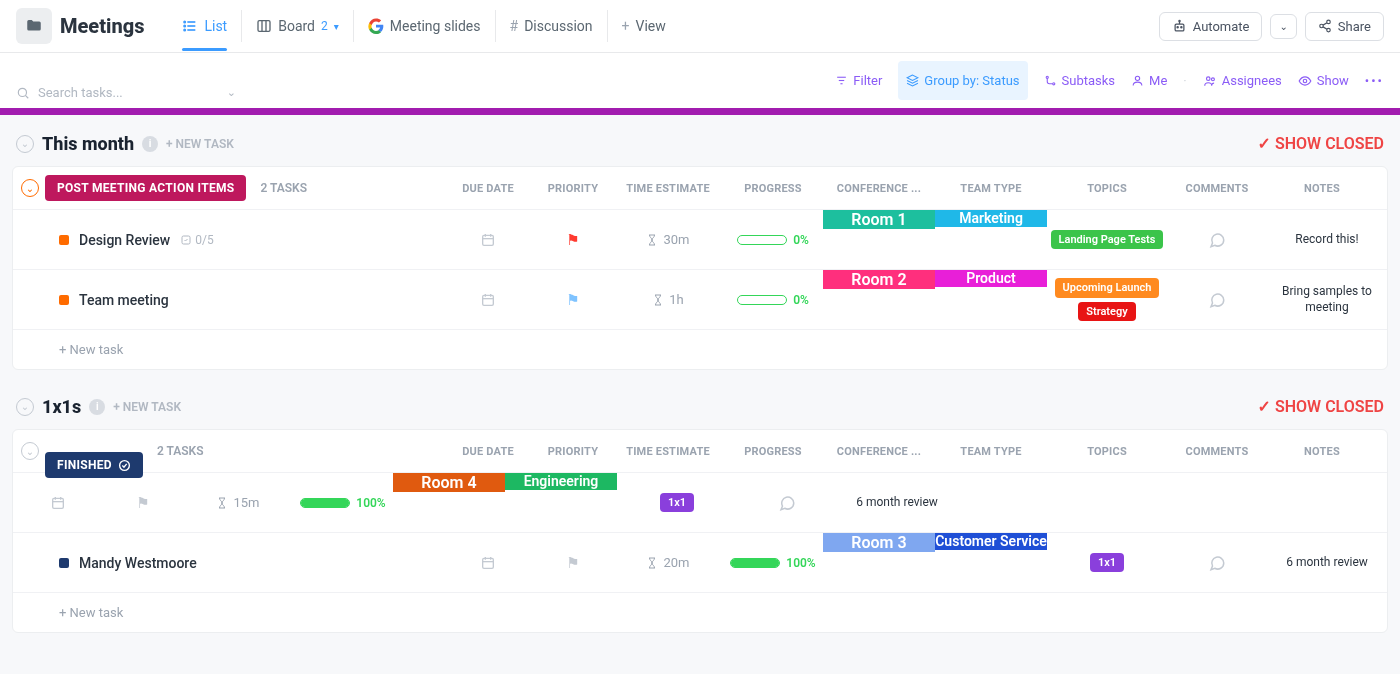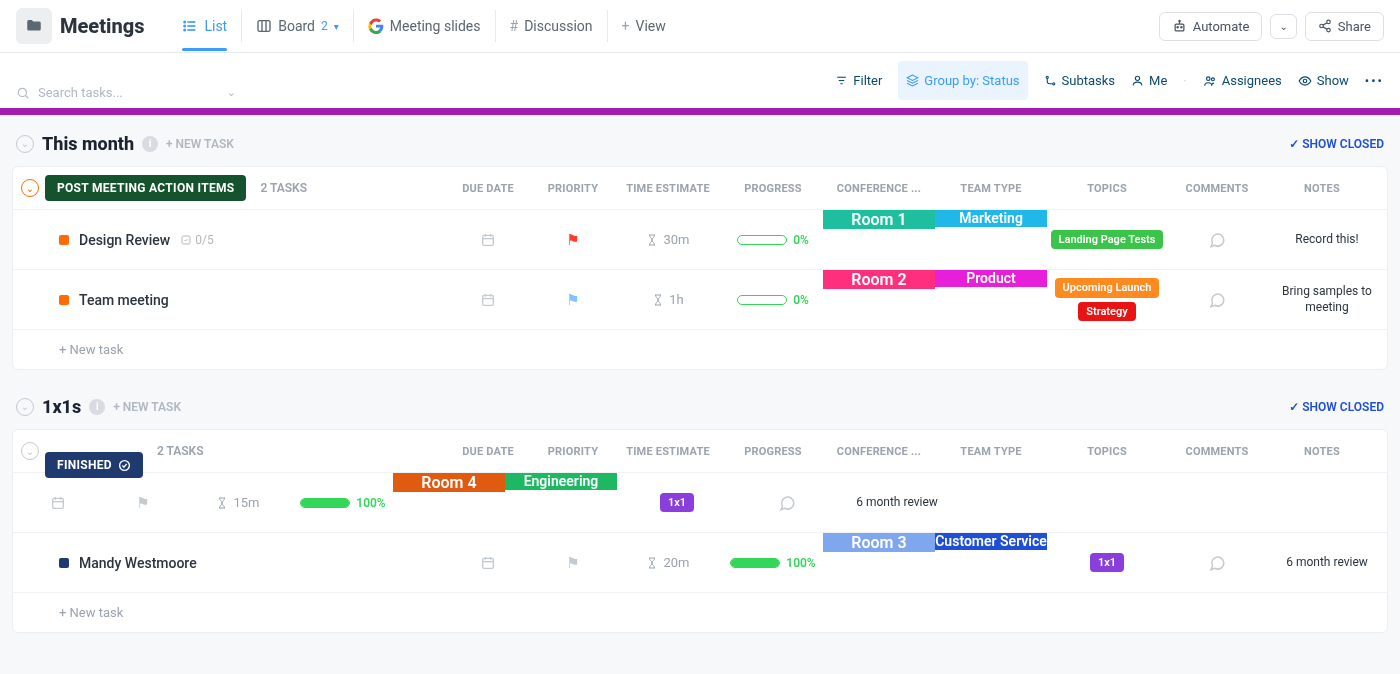--- a/index.html
+++ b/index.html
@@ -20,39 +20,39 @@
 .btn-out { display:flex; align-items:center; gap:6px; padding:6px 12px; border:1px solid #dcdfe4; border-radius:6px; background:#fff; color:#4a5361; font-size:13px; cursor:pointer; }
 .btn-out.icon-only { padding:6px 8px; }
 
 
 .toolbar { display:flex; align-items:flex-end; padding:8px 16px; background:#fff; border-bottom:7px solid #a21caf; gap:12px; }
 .search-wrap { display:flex; align-items:center; gap:8px; color:#b1b8c2; flex:0 0 220px; }
 .search-input { border:none; outline:none; font-size:13px; color:#333; flex:1; }
 .search-input::placeholder { color:#b1b8c2; }
 .chevd { color:#b1b8c2; font-size:11px; margin-left:4px; cursor:pointer; }
 .tool-right { margin-left:auto; display:flex; align-items:center; gap:16px; }
-.tool-item { display:flex; align-items:center; gap:5px; color:#0c4a6e; font-size:13px; cursor:pointer; }
+.tool-item { display:flex; align-items:center; gap:5px; color:#8b5cf6; font-size:13px; cursor:pointer; }
 .tool-item.active { color:#3b9bff; background:#e9f4ff; padding:12px 8px; border-radius:4px; }
 .tool-sep { color:#d3d7dd; }
 
 
 .section { padding: 18px 12px 8px 12px; }
 .section-head { display:flex; align-items:center; gap:8px; padding:0 4px 12px 4px; }
 .chevron-circle { width:18px; height:18px; border:1.5px solid #c4cad2; border-radius:50%; display:flex; align-items:center; justify-content:center; color:#c4cad2; font-size:10px; cursor:pointer;}
 .section-title { font-size:18px; font-weight:800; color:#1a2330; }
 .info-icon { width:16px; height:16px; background:#d8dce2; border-radius:50%; display:inline-flex; align-items:center; justify-content:center; color:#fff; font-size:10px; font-weight:bold; }
 .new-task-link { color:#b1b8c2; font-size:12px; font-weight:600; cursor:pointer; }
-.show-closed { margin-left:auto; color:#1d4ed8; font-size:12px; font-weight:600; display:flex; align-items:center; gap:5px; cursor:pointer;}
+.show-closed { margin-left:auto; color:#ef4444; font-size:16px; font-weight:600; display:flex; align-items:center; gap:5px; cursor:pointer;}
 
 
 .group { background:#fff; border:1px solid #eceef0; border-radius:6px; }
 .group-header { display:flex; align-items:center; padding-left:8px; height:42px; }
 .chevron-circle.orange { border-color:#ff6b00; color:#ff6b00; }
 .status-pill { padding:6px 12px; border-radius:4px; color:#fff; font-size:12px; font-weight:700; letter-spacing:.3px; display:flex; align-items:center; gap:6px; }
-.status-pill.orange { background:#14532d; }
+.status-pill.orange { background:#be185d; }
 .status-pill.navy { background:#1e3a6e;margin-top:28px; }
 .task-count { color:#9aa3af; font-size:12px; font-weight:600; margin-left:14px; }
 .cols { display:flex; margin-left:auto; }
 .col { text-align:center; color:#9aa3af; font-size:11px; font-weight:700; letter-spacing:.2px; }
 .c-due{width:90px}.c-pri{width:80px}.c-est{width:110px}.c-prog{width:100px}.c-room{width:112px}.c-team{width:112px}.c-top{width:120px}.c-com{width:100px}.c-note{width:120px; padding-right:10px;}
 
 
 .row { display:flex; align-items:stretch; border-top:1px solid #f0f1f4; min-height:60px; }
 .row-left { display:flex; align-items:center; flex:1; padding-left:46px; gap:10px; }
 .sq { width:10px; height:10px; border-radius:2px; display:inline-block; }

